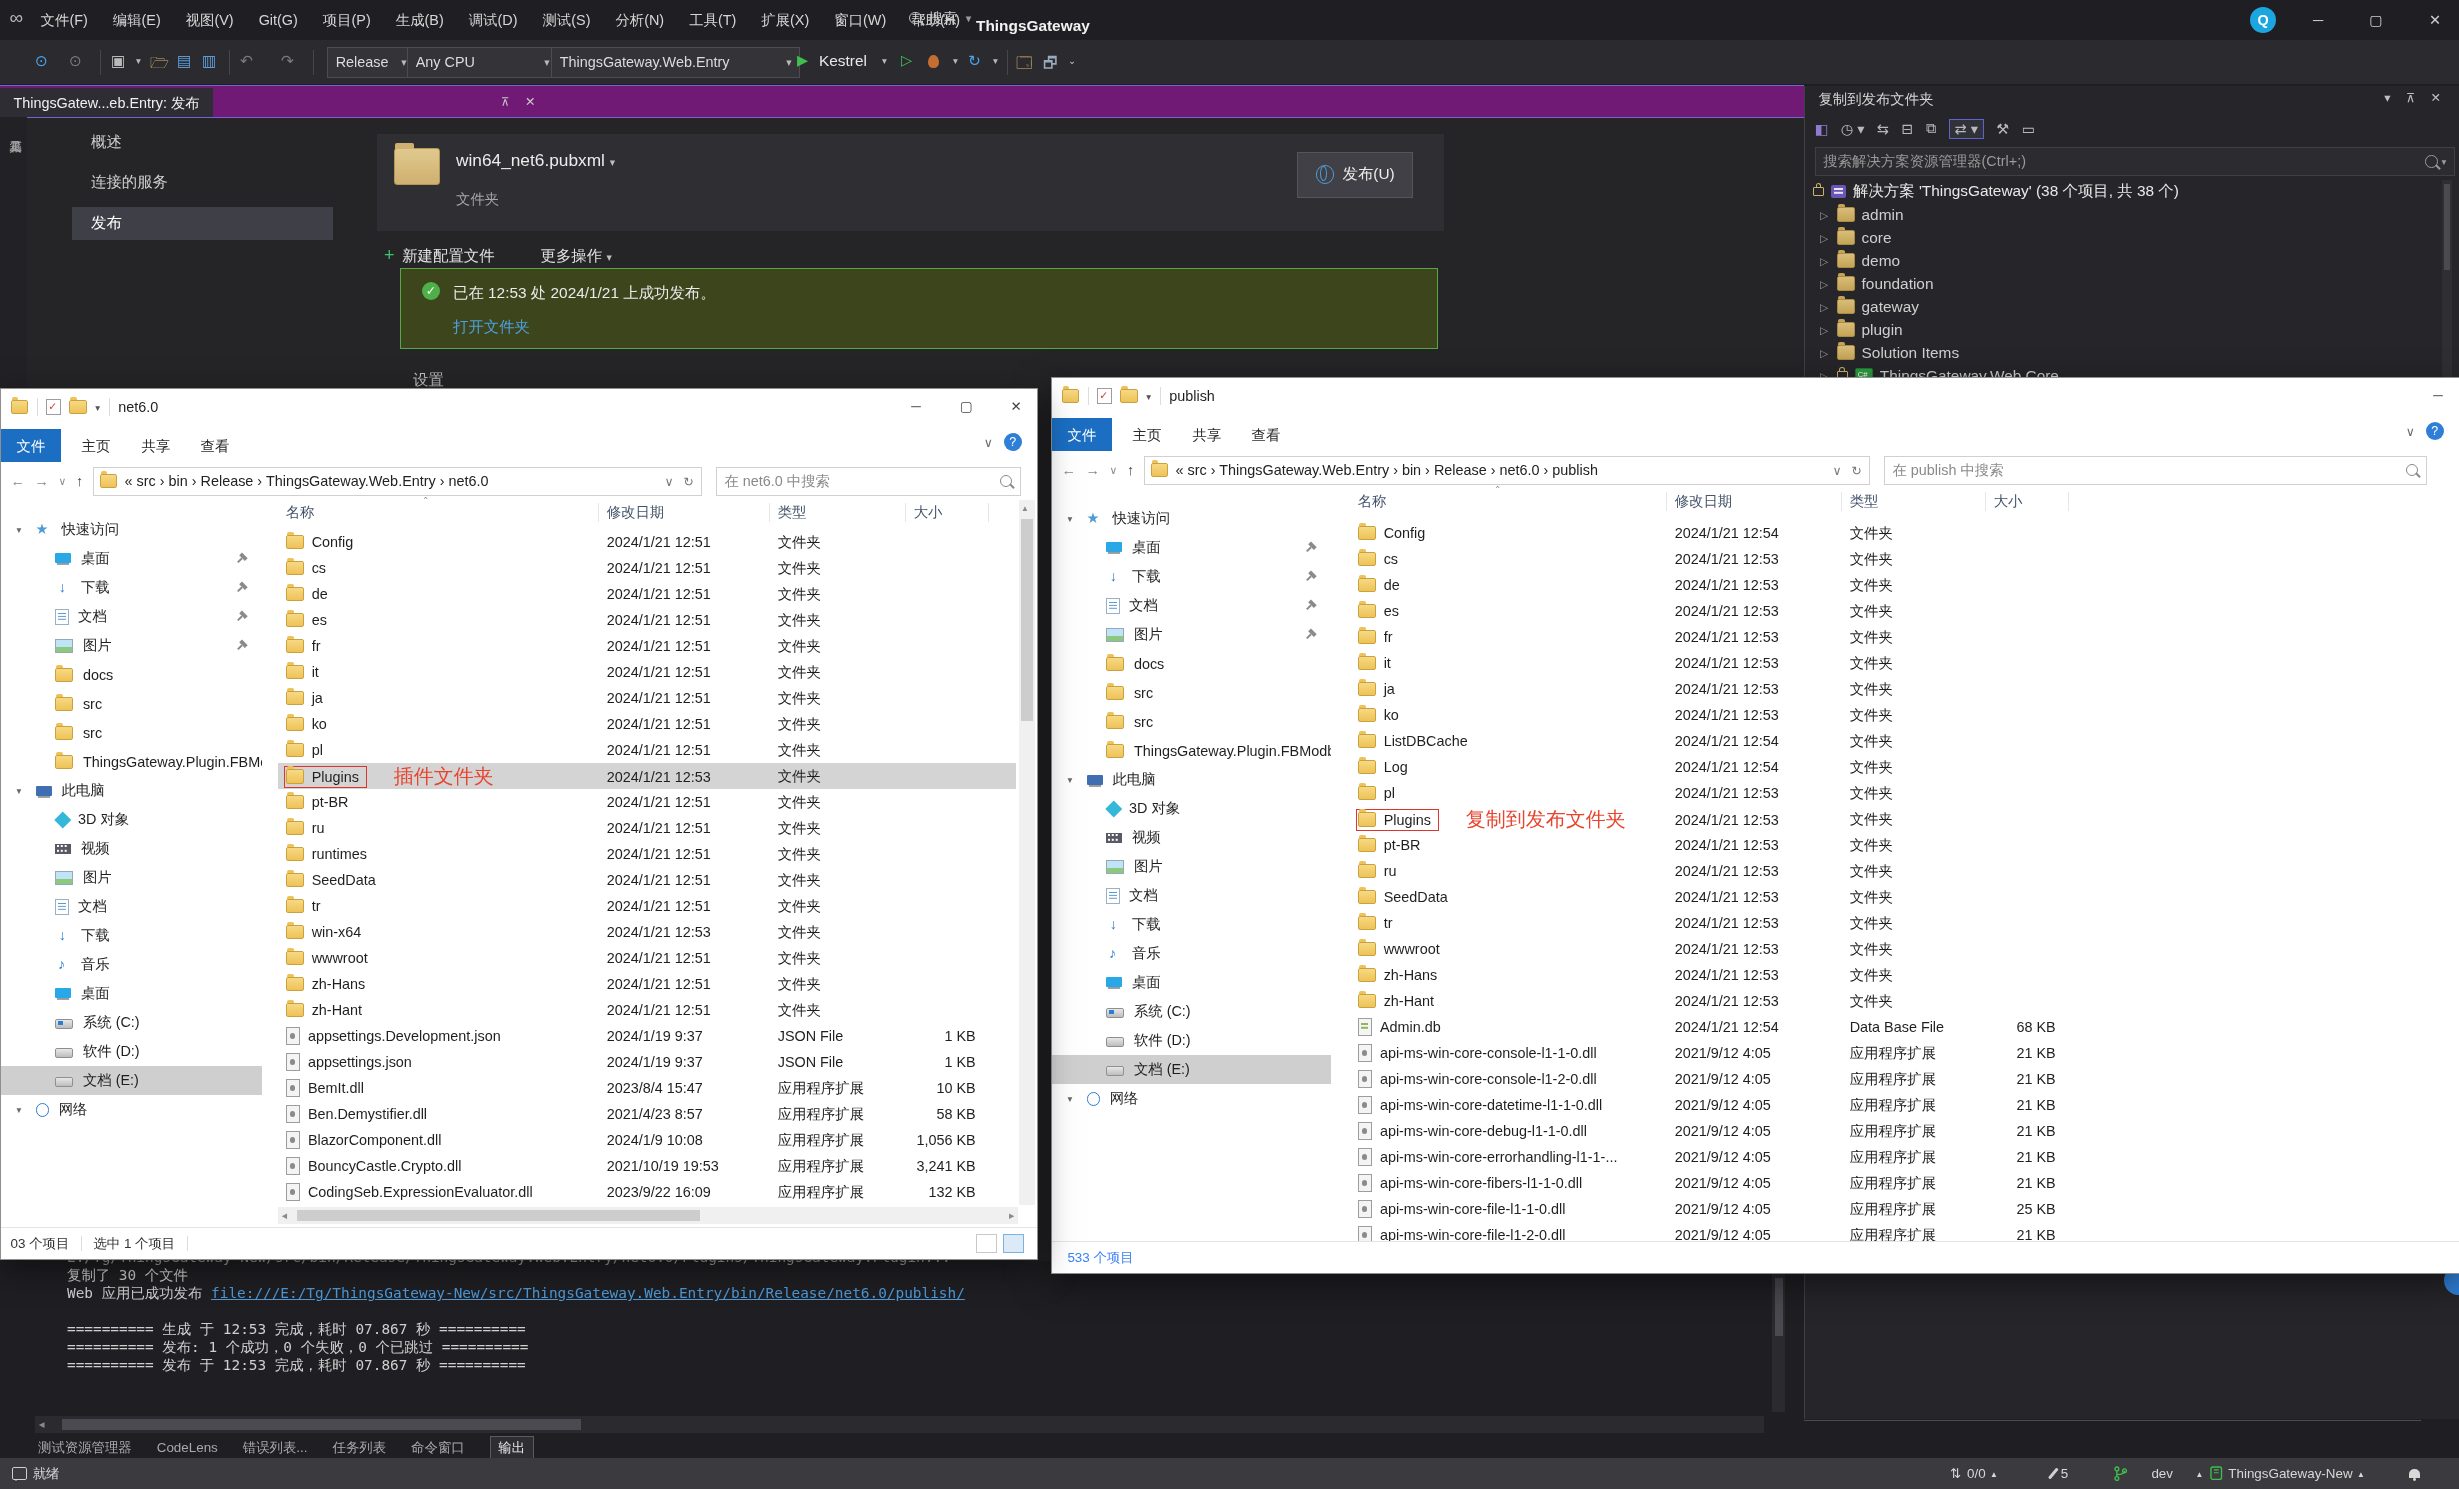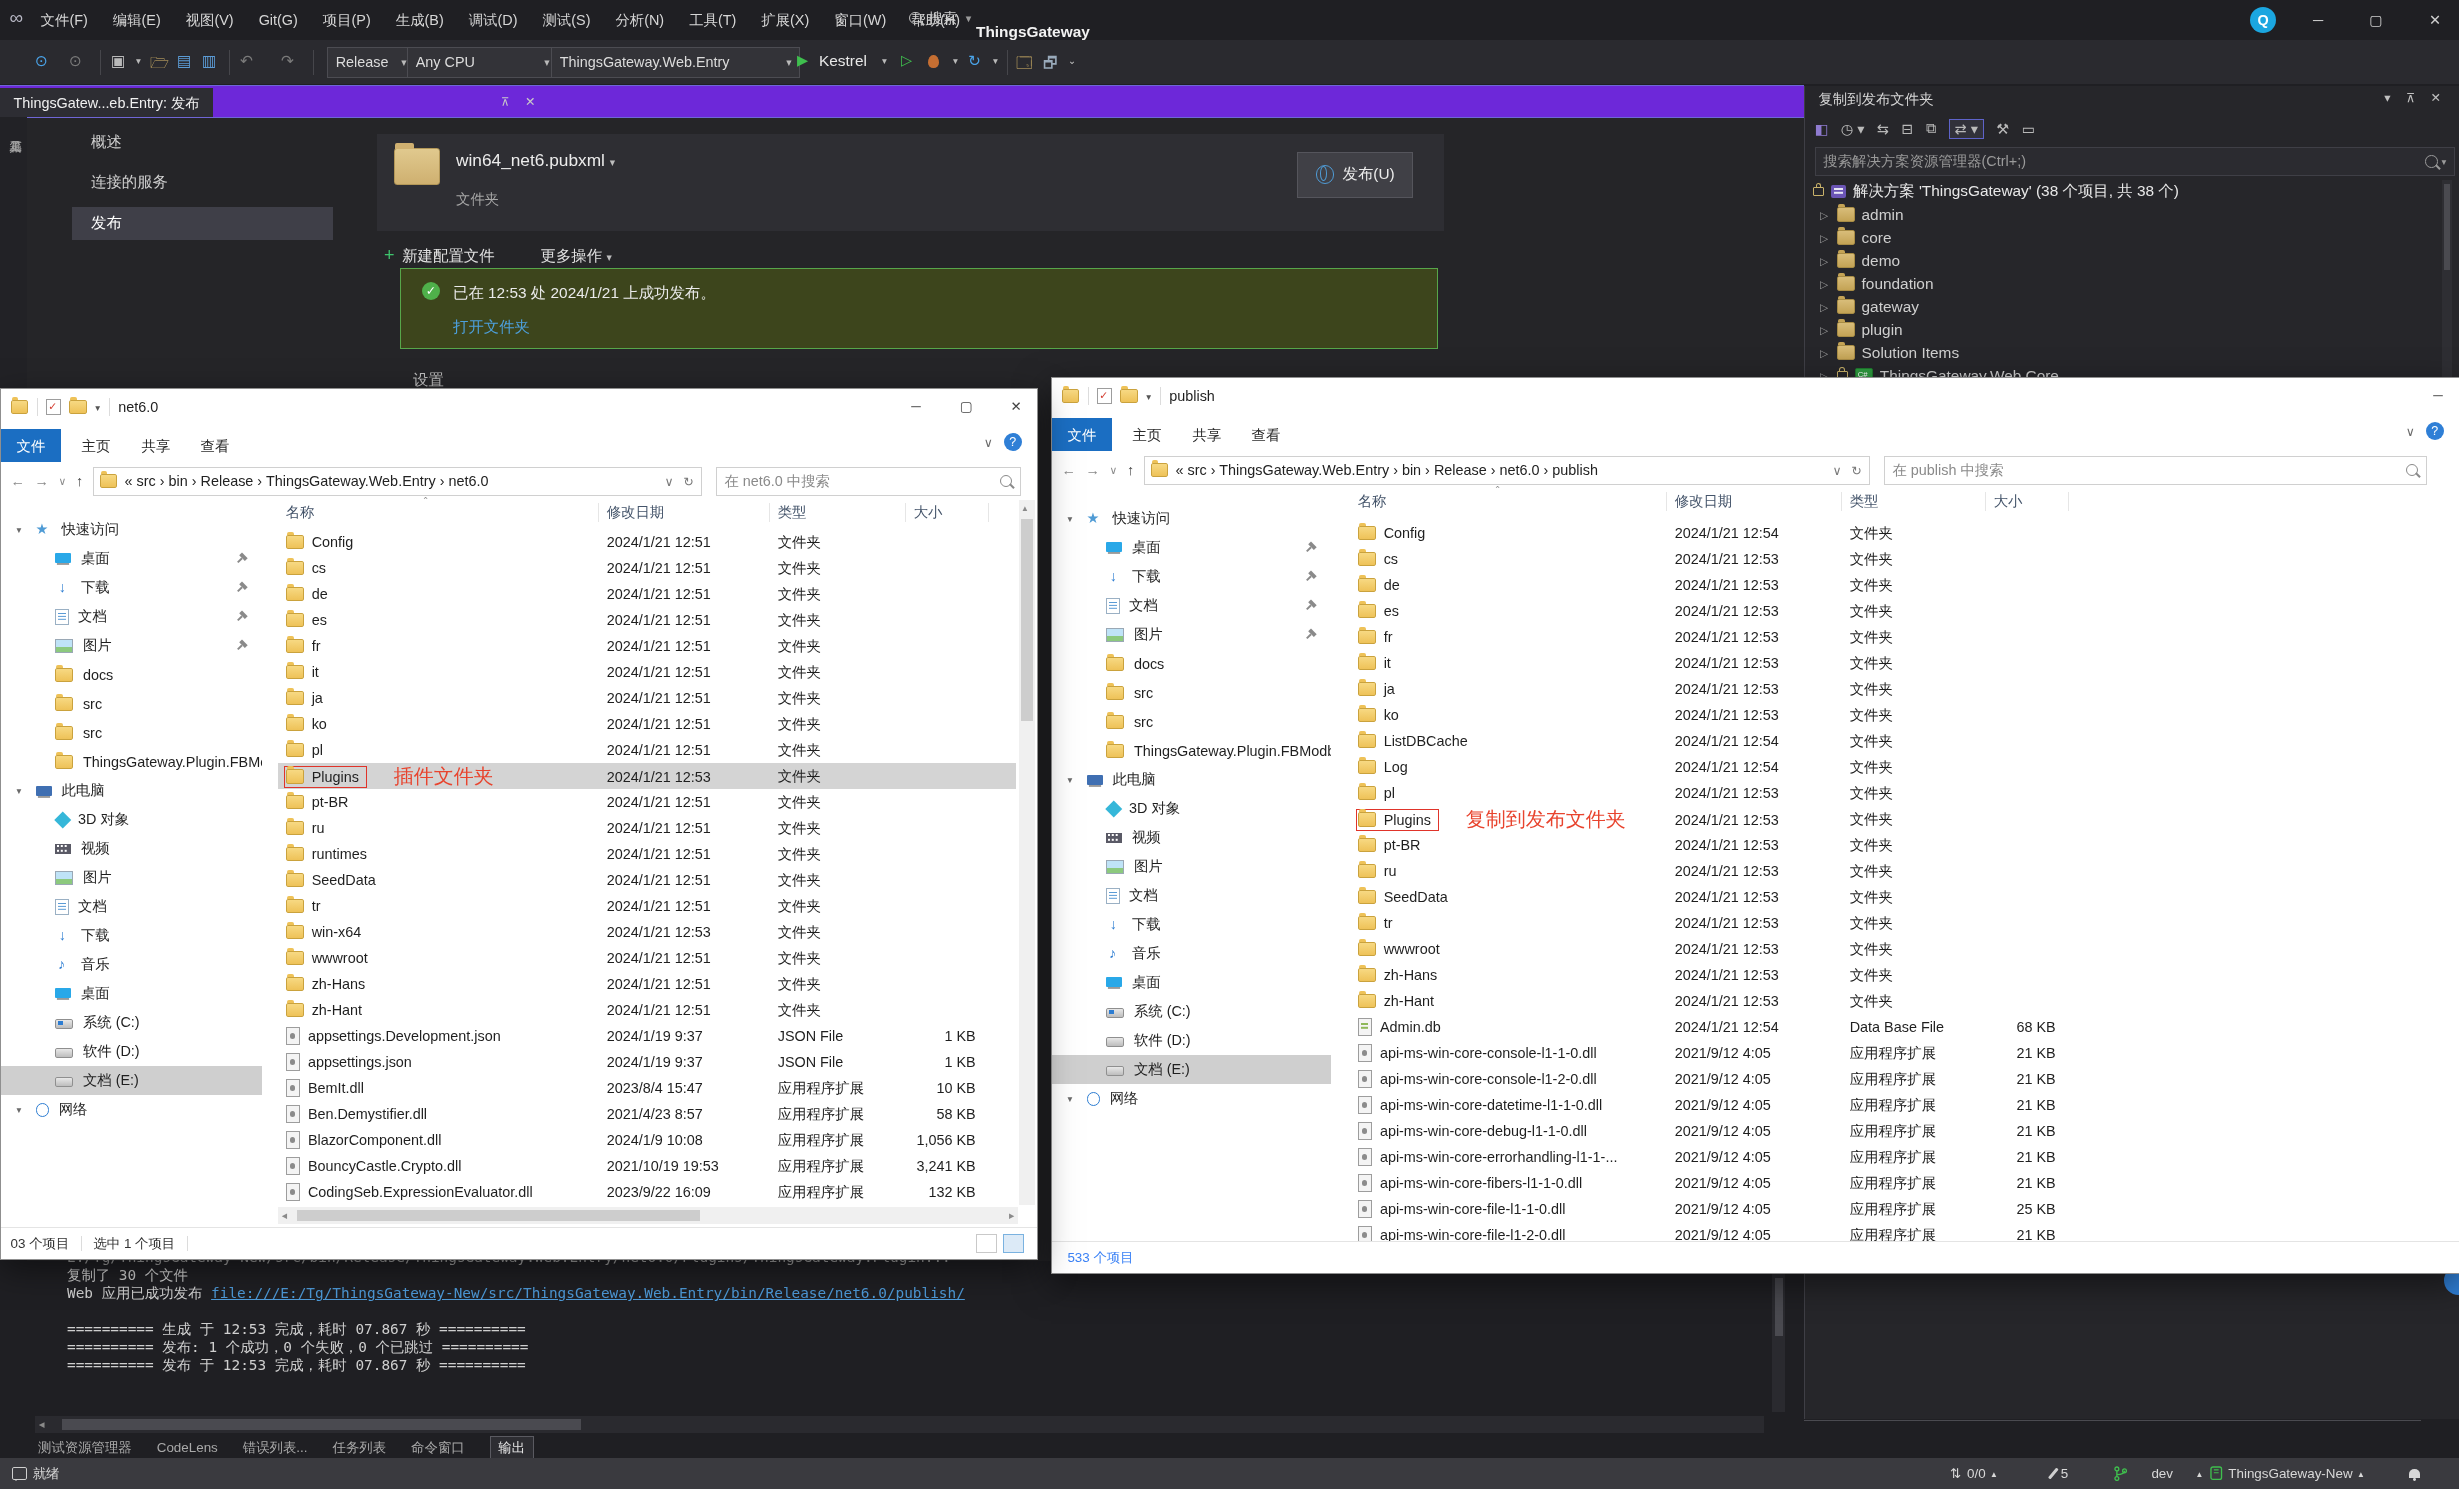--- a/index.html
+++ b/index.html
@@ -6,33 +6,33 @@
     font-family:"Liberation Sans","DejaVu Sans",sans-serif;}
   #screen{position:absolute;left:0;top:0;width:2459px;height:1489px;background:#1f1f23;}
   
   .vs-titlebar{position:absolute;left:0;top:0;width:2459px;height:40px;background:#1f1f23;color:#cfcfcf;font-size:14.4px;}
   .vs-logo{position:absolute;left:9.6px;top:6.7px;font-size:19px;color:#b9b9c6;}
   .menu-row{position:absolute;left:31px;top:0;height:40px;display:flex;align-items:center;gap:5.8px;}
   .menu-item{padding:3.8px 9.6px;color:#d6d6d6;}
   .vs-search{position:absolute;left:909px;top:8.6px;display:flex;align-items:center;gap:6.7px;color:#cfcfcf;}
   .mag{width:10.6px;height:10.6px;border:1.9px solid #bfbfbf;border-radius:50%;position:relative;display:inline-block;}
   .mag::after{content:"";position:absolute;left:8.6px;top:9.6px;width:5.8px;height:1.9px;background:#bfbfbf;transform:rotate(45deg);}
-  .vs-title{position:absolute;left:976px;top:23px;font-weight:bold;color:#f2f2f2;font-size:15.4px;}
+  .vs-title{position:absolute;left:976px;top:17px;font-weight:bold;color:#f2f2f2;font-size:15.4px;}
   .avatar{position:absolute;left:2250px;top:6.7px;width:26px;height:26px;border-radius:50%;background:#1ba6e0;color:#fff;
     font-weight:bold;text-align:center;line-height:26px;font-size:14.4px;}
   .winbtn{position:absolute;top:0;width:44px;height:40px;color:#cfcfcf;text-align:center;line-height:40px;font-size:14.4px;}
   .vs-toolbar{position:absolute;left:0;top:40px;width:2459px;height:44px;background:#2a2a2f;color:#c5c5c5;font-size:14.4px;}
   .tb-ic{position:absolute;top:11.5px;font-size:15.4px;color:#b9b9b9;}
   .tb-sep{position:absolute;top:9.6px;width:1px;height:25px;background:#46464b;}
   .tb-select{position:absolute;top:6.7px;height:29px;background:#333338;border:1px solid #4c4c52;color:#dcdcdc;
     display:flex;align-items:center;padding:0 7.7px;gap:9.6px;}
   .tb-select .caret{color:#b9b9b9;font-size:10.6px;margin-left:auto;}
   .play{color:#3fbf4e;font-size:14.4px;}
   .flame{display:inline-block;width:10.6px;height:13.4px;background:#e07a33;border-radius:50% 50% 50% 50%/60% 60% 40% 40%;opacity:.85;}
-  .vs-tabs{position:absolute;left:0;top:85px;width:1804px;height:33px;background:#6d28d9;border-top:1.9px solid #6f66d6;}
+  .vs-tabs{position:absolute;left:0;top:85px;width:1804px;height:33px;background:#701a75;border-top:1.9px solid #6f66d6;}
   .tab{position:absolute;top:1.9px;height:31px;display:flex;align-items:center;padding:0 13.4px;font-size:14.4px;color:#b4b4b4;gap:9.6px;}
   .tab.active{background:#2d2d33;color:#f0f0f0;}
   .side-strip{position:absolute;left:0;top:117px;width:27px;height:1143px;background:#222226;}
   .side-strip span{writing-mode:vertical-rl;color:#a8a8a8;font-size:12.5px;margin:7.7px 0 0 6.7px;display:inline-block;}
   .doc{position:absolute;left:27px;top:117px;width:1777px;height:1143px;background:#252528;border-top:1.9px solid #6f66d6;}
   
   .pub-nav-item{position:absolute;left:45px;width:242px;height:33px;display:flex;align-items:center;padding-left:19px;
     color:#cfcfcf;font-size:15.4px;}
   .pub-nav-item.sel{background:#3f3f48;color:#ffffff;}
   .pub-head{position:absolute;left:350px;top:16.3px;width:1067px;height:97px;background:#2e2e33;}

